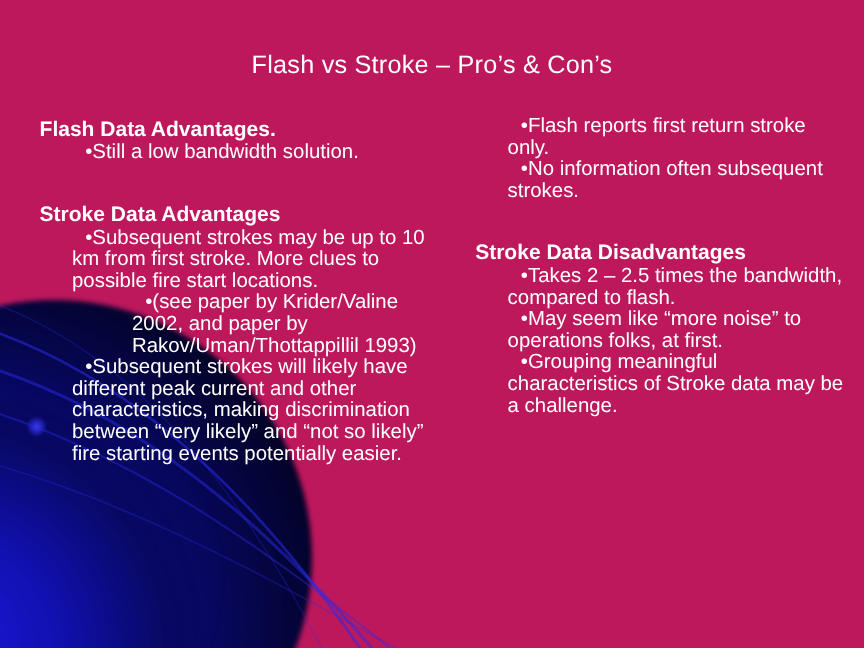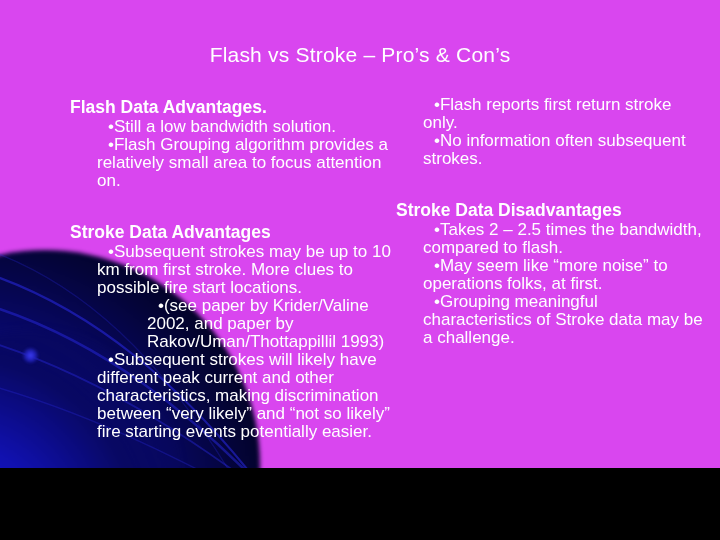--- a/index.html
+++ b/index.html
@@ -3,23 +3,23 @@
 <meta charset="utf-8">
 <style>
   html, body {
     margin: 0;
     padding: 0;
     background: #000000;
   }
   #slide {
     position: relative;
     width: 720px;
-    height: 468px;
+    height: 540px;
     overflow: hidden;
-    background: #d946ef;
+    background: #be185d;
     font-family: "Liberation Sans", sans-serif;
     -webkit-font-smoothing: antialiased;
   }
 
   
   #bg-decor {
     position: absolute;
     left: 0; top: 0;
     width: 720px; height: 540px;
     pointer-events: none;
@@ -81,21 +81,21 @@
     letter-spacing: .2px;
     white-space: nowrap;
   }
 
   
   .col {
     position: absolute;
     top: 96px;
     color: #ffffff;
   }
-  #col-left  { left: 33px;  width: 330px; margin-left: 37px; }
+  #col-left  { left: 33px;  width: 330px; }
   #col-right { left: 396px; width: 310px; }
 
   .section { margin-bottom: 0; }
   .sec-head {
     font-size: 17.5px;
     font-weight: bold;
     line-height: 22px;
     color: #ffffff;
     white-space: nowrap;
   }
@@ -137,21 +137,20 @@
   </div>
 
   <div id="title">Flash vs Stroke – Pro’s &amp; Con’s</div>
 
   <div class="col" id="col-left">
 
     <div class="section">
       <div class="sec-head">Flash Data Advantages.</div>
       <div class="body">
         <p class="bullet">•Still a low bandwidth solution.</p>
-        <p class="bullet">•Flash Grouping algorithm provides a relatively small area to focus attention on.</p>
       </div>
     </div>
 
     <div class="spacer-lg"></div>
 
     <div class="section">
       <div class="sec-head">Stroke Data Advantages</div>
       <div class="body">
         <p class="bullet">•Subsequent strokes may be up to 10 km from first stroke.  More clues to possible fire start locations.</p>
         <p class="bullet sub">•(see paper by Krider/Valine 2002, and paper by Rakov/Uman/Thottappillil 1993)</p>

